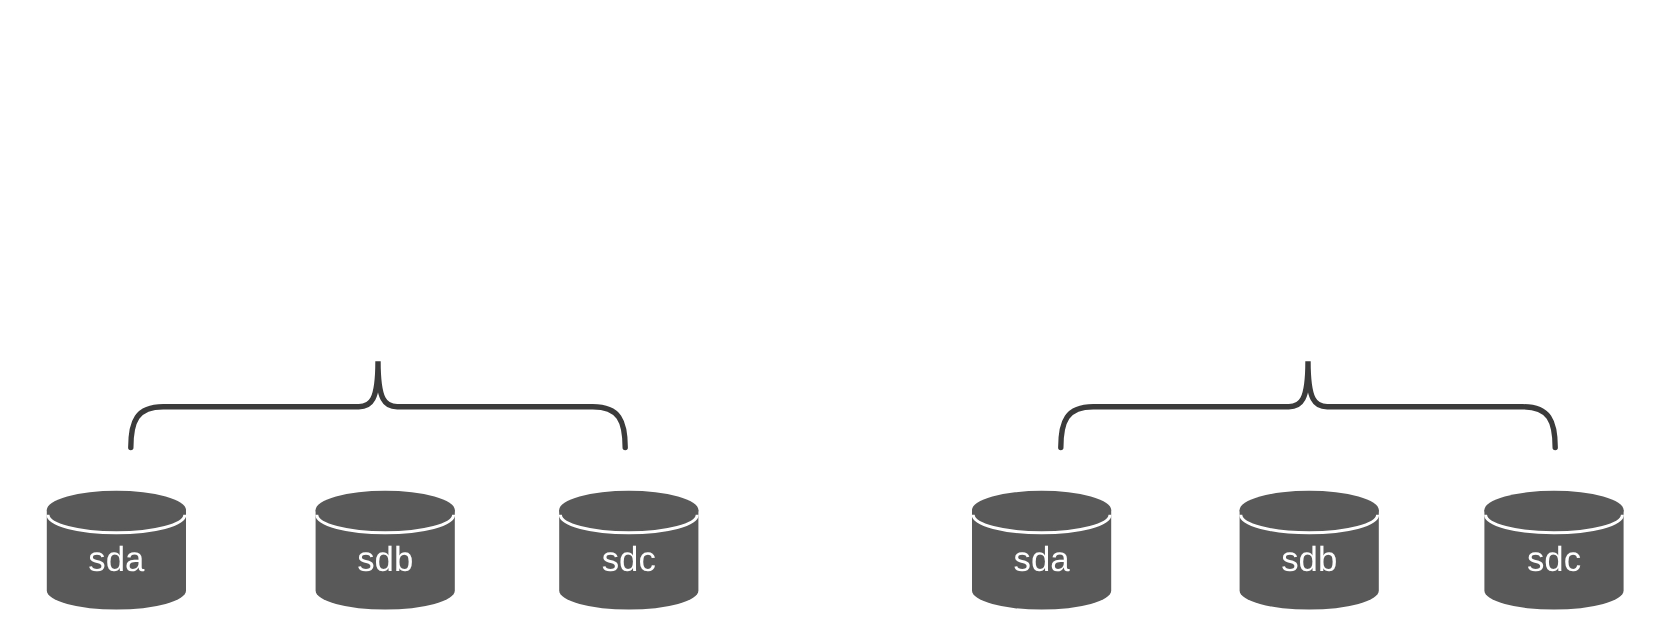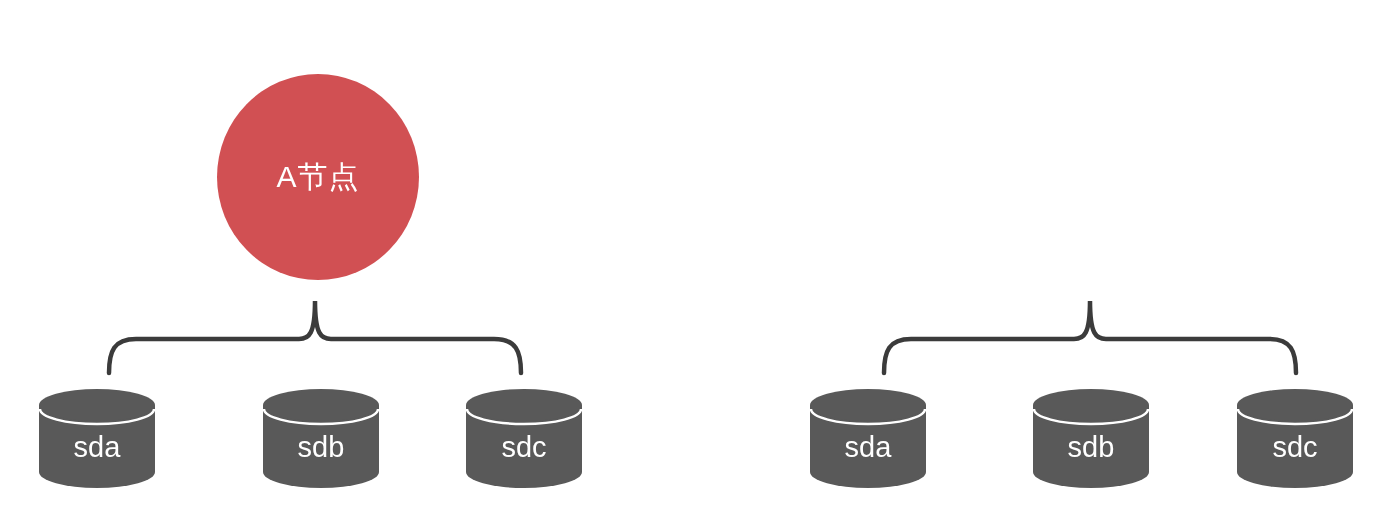--- a/index.html
+++ b/index.html
@@ -37,21 +37,21 @@
   .brace {
     position: absolute;
     top: 297px;
     width: 418px;
     height: 80px;
   }
   .brace.pos-a { left: 106px; }
   .brace.pos-b { left: 881px; }
   .cylinder {
     position: absolute;
-    top: 388px;
+    top: 408px;
     width: 118px;
     height: 102px;
   }
   .cyl-a-sda { left: 38px; }
   .cyl-a-sdb { left: 262px; }
   .cyl-a-sdc { left: 465px; }
   .cyl-b-sda { left: 809px; }
   .cyl-b-sdb { left: 1032px; }
   .cyl-b-sdc { left: 1236px; }
   .cylinder svg {
@@ -74,23 +74,20 @@
     color: #ffffff;
     font-size: 29px;
     user-select: none;
   }
 </style>
 </head>
 <body>
 
 <div class="canvas">
 
-  <div class="node-circle pos-a">
-    <span class="node-label">A节点</span>
-  </div>
 
   <svg class="brace pos-a" viewBox="0 0 418 80" aria-hidden="true">
     <path d="M 3 76 C 3 54, 8 42, 30 42 L 193 42 C 203 42, 209 37, 209 4 C 209 37, 215 42, 225 42 L 388 42 C 410 42, 415 54, 415 76" fill="none" stroke="#3b3b3b" stroke-width="4.5" stroke-linecap="round"></path>
   </svg>
 
   <div class="cylinder cyl-a-sda">
     <svg viewBox="0 0 118 102" aria-hidden="true">
       <path d="M1,17 L1,84 A58,16 0 0 0 117,84 L117,17 Z" fill="#595959"></path>
       <ellipse cx="59" cy="17" rx="58" ry="16" fill="#595959"></ellipse>
       <path d="M2,21 A57,15 0 0 0 116,21" fill="none" stroke="#ffffff" stroke-width="2.5"></path>

